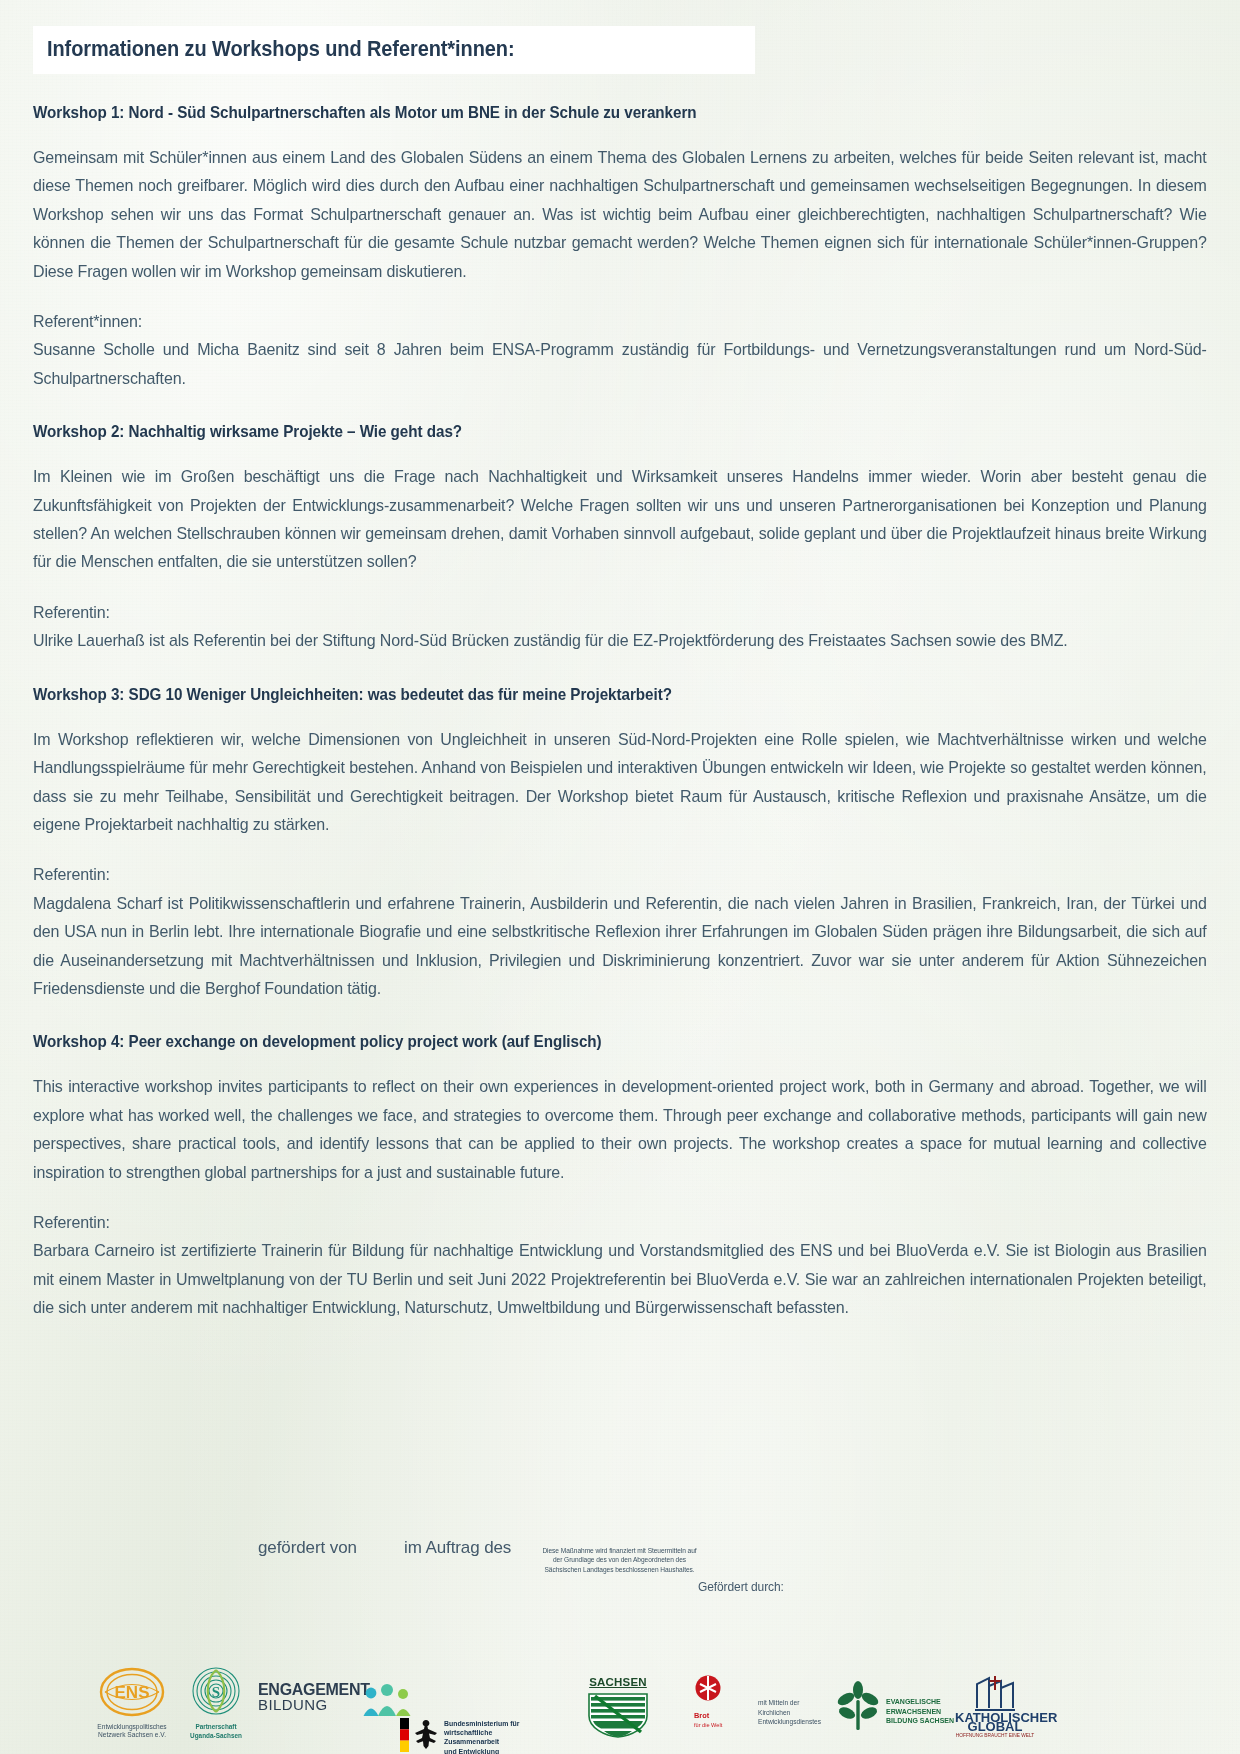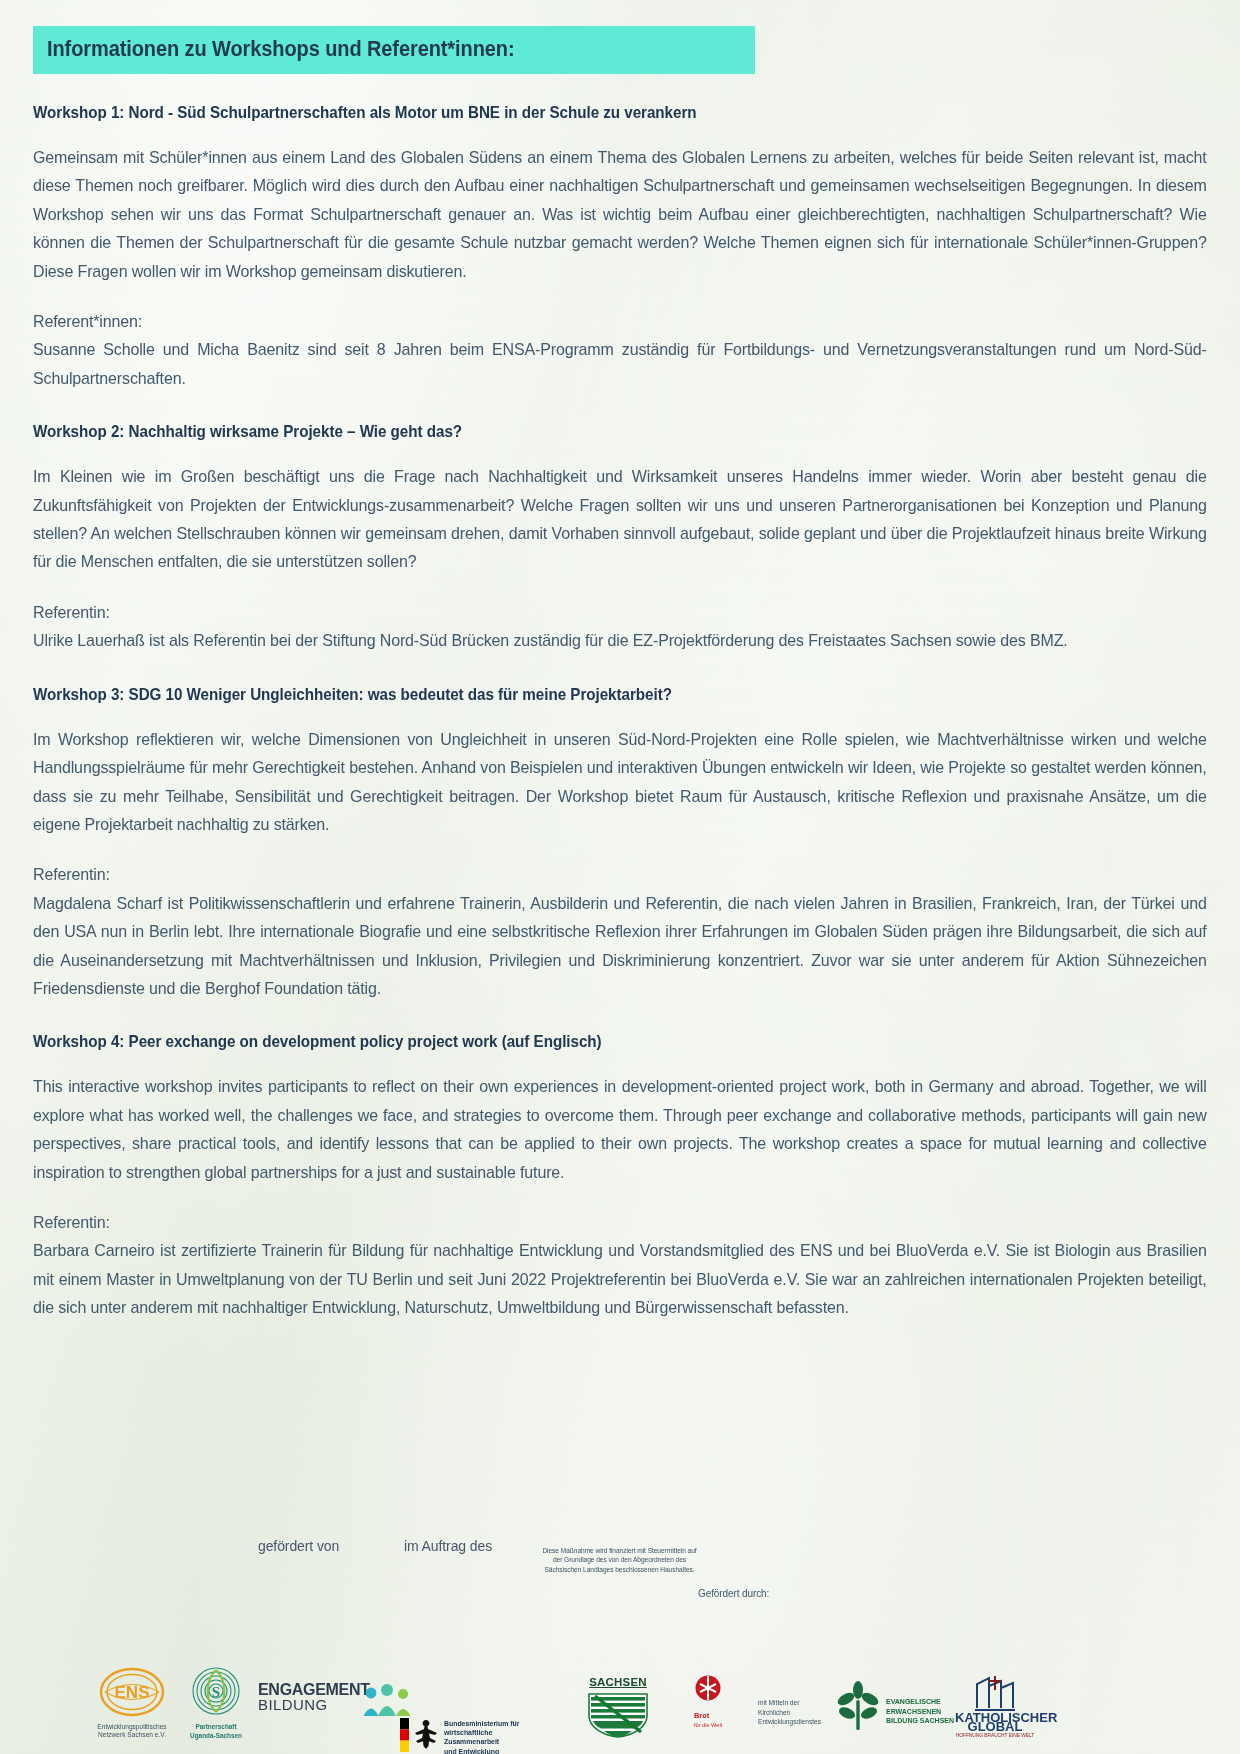--- a/index.html
+++ b/index.html
@@ -28,21 +28,21 @@
     position:absolute; inset:0; z-index:1; opacity:.35;
     background-image:
       repeating-linear-gradient(0deg, rgba(160,175,155,.05) 0px, rgba(160,175,155,.05) 1px, transparent 1px, transparent 3px),
       repeating-linear-gradient(90deg, rgba(160,175,155,.04) 0px, rgba(160,175,155,.04) 1px, transparent 1px, transparent 4px);
     pointer-events:none;
   }
   .page { position:relative; z-index:2; padding: 26px 33px 0 33px; }
 
   .title-band {
     display:inline-block;
-    background: #5eead4;
+    background: #ffffff;
     padding: 11px 16px 12px 14px;
     margin: 0 0 0 0;
     min-width: 722px;
   }
   .title-band h1 {
     margin:0;
     font-size: 21.5px;
     font-weight: 700;
     letter-spacing: -0.1px;
     color: #243a52;
@@ -104,28 +104,28 @@
     z-index: 3;
     padding: 0 30px;
   }
   .footer-labels {
     position:absolute;
     top: 14px; left: 0; right: 0;
     height: 22px;
   }
   .f-label {
     position:absolute;
-    font-size: 14px;
+    font-size: 17px;
     color: #43596b;
     letter-spacing: -0.1px;
     white-space: nowrap;
   }
   .f-label.l1 { left: 258px; top: 0; }
   .f-label.l2 { left: 404px; top: 0; }
-  .f-label.l3 { left: 698px; top: 42px; font-size: 10px; margin-top: 8px; }
+  .f-label.l3 { left: 698px; top: 42px; font-size: 12px; }
 
   .sachsen-note {
     position:absolute;
     left: 537px; top: 8px;
     width: 165px;
     font-size: 6.6px;
     line-height: 9.4px;
     color: #3c5263;
     text-align: center;
     letter-spacing: -0.05px;

